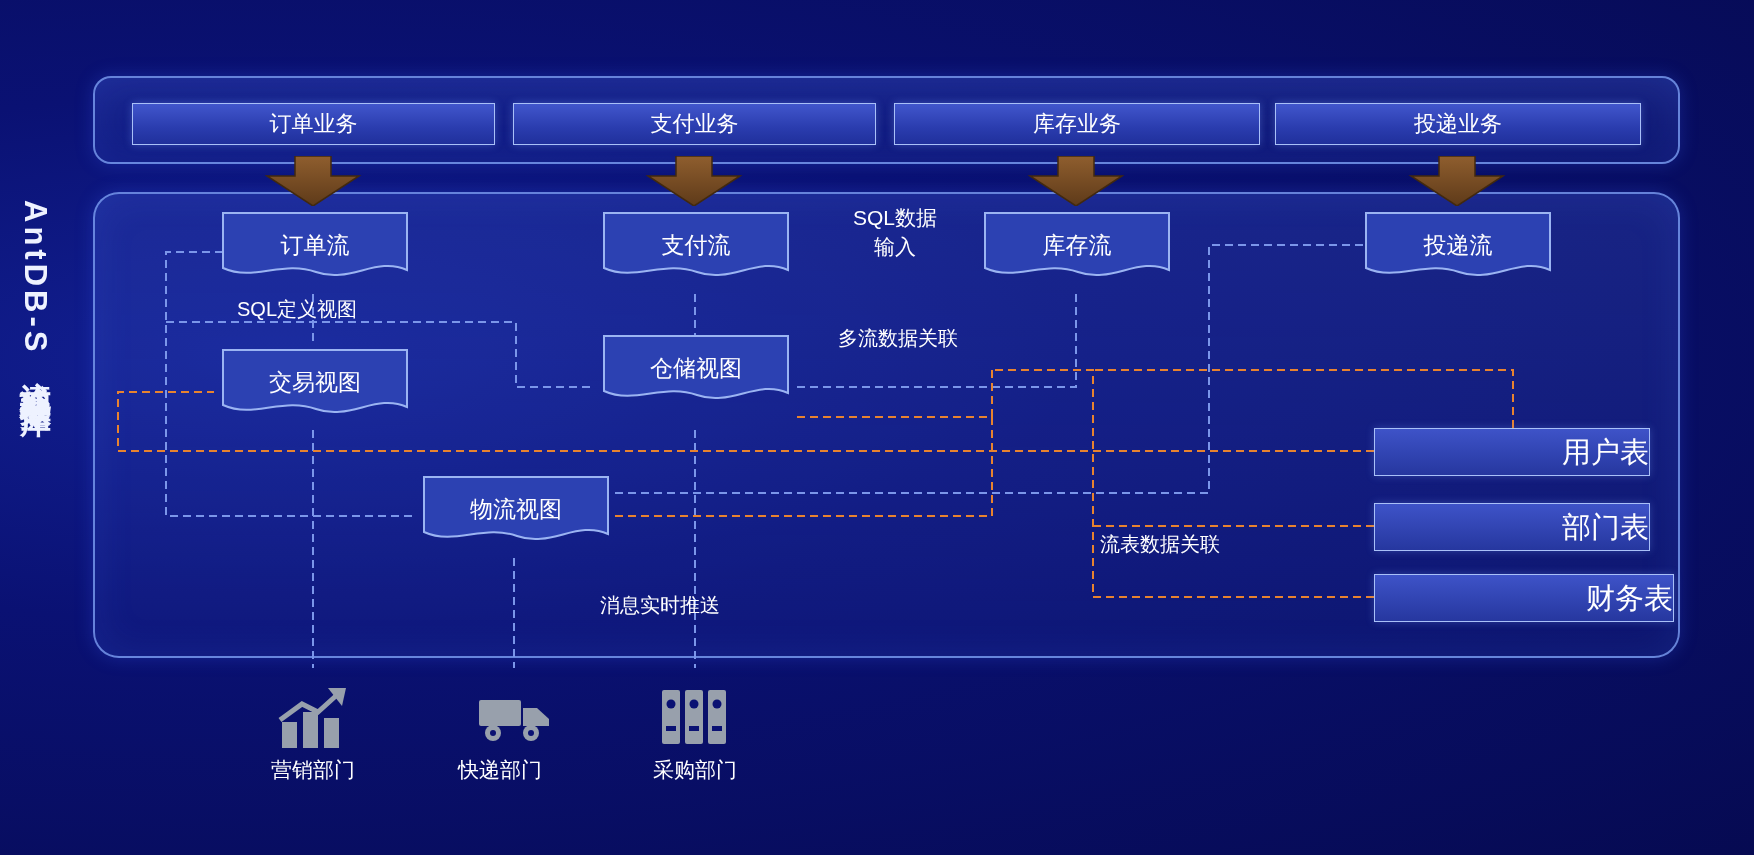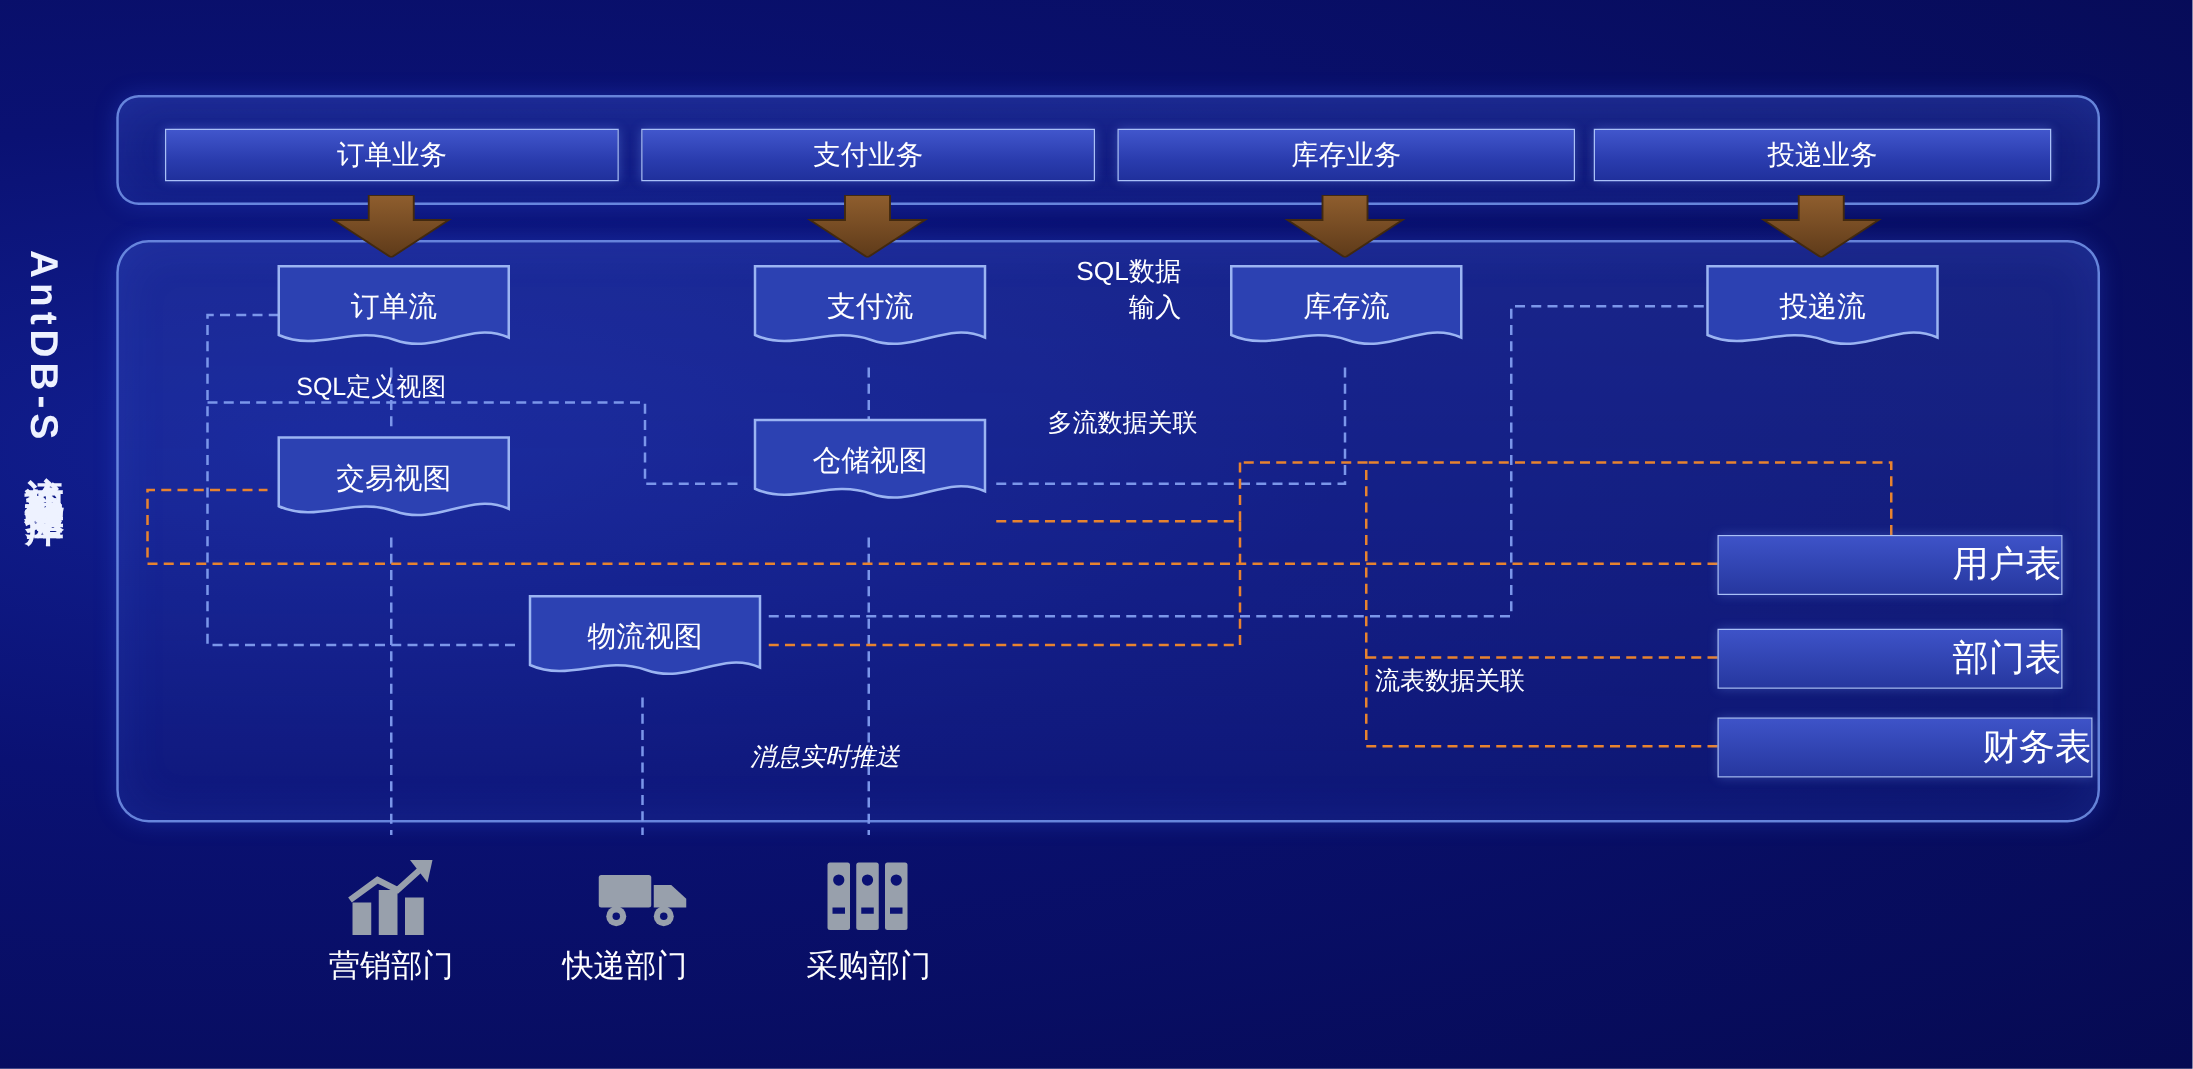--- a/index.html
+++ b/index.html
@@ -54,34 +54,34 @@
   .tbl{
     left:1374px;width:274px;height:46px;line-height:46px;text-align:right;
     font-size:29px;color:#fff;z-index:4;
     background:linear-gradient(180deg,#3e53c8 0%,#26379f 100%);
     border:1px solid #a9c0f8;box-shadow:0 0 8px rgba(120,160,255,0.3);
   }
   .t1{top:428px;} .t2{top:503px;} .t3{top:574px;padding-left:24px;}
   
   .lbl{font-size:20px;color:#ffffff;z-index:6;white-space:nowrap;}
   .lbl-sql-input{left:845px;top:203px;width:100px;white-space:normal;word-break:break-all;
-                 font-size:21px;line-height:29px;text-align:right;}
+                 font-size:21px;line-height:29px;text-align:center;}
   .lbl-define{left:237px;top:296px;}
   .lbl-multi{left:838px;top:325px;}
   .lbl-streamtable{left:1100px;top:531px;}
-  .lbl-push{left:600px;top:592px;font-style:italic;}
+  .lbl-push{left:600px;top:592px;}
   
   .links{left:0;top:0;z-index:2;pointer-events:none;}
   .links path{fill:none;stroke-width:2;stroke-dasharray:8 5;}
   .links .b{stroke:#7b96ea;}
   .links .o{stroke:#e8832f;}
   
   .dept-icon{top:686px;width:74px;height:64px;z-index:4;}
   .di1{left:276px;} .di2{left:477px;} .di3{left:658px;}
-  .dept-label{top:756px;width:160px;text-align:center;font-size:25px;color:#fff;z-index:4;}
+  .dept-label{top:756px;width:160px;text-align:center;font-size:21px;color:#fff;z-index:4;}
   .dl1{left:233px;} .dl2{left:420px;} .dl3{left:615px;}
   .gray{fill:#98a0ac;}
   .gray-stroke{stroke:#98a0ac;fill:none;}
 </style>
 </head>
 <body>
 
 <div class="abs v-title">AntDB-S流式处理数据库</div>
 
 <div class="abs panel panel-top"></div>

